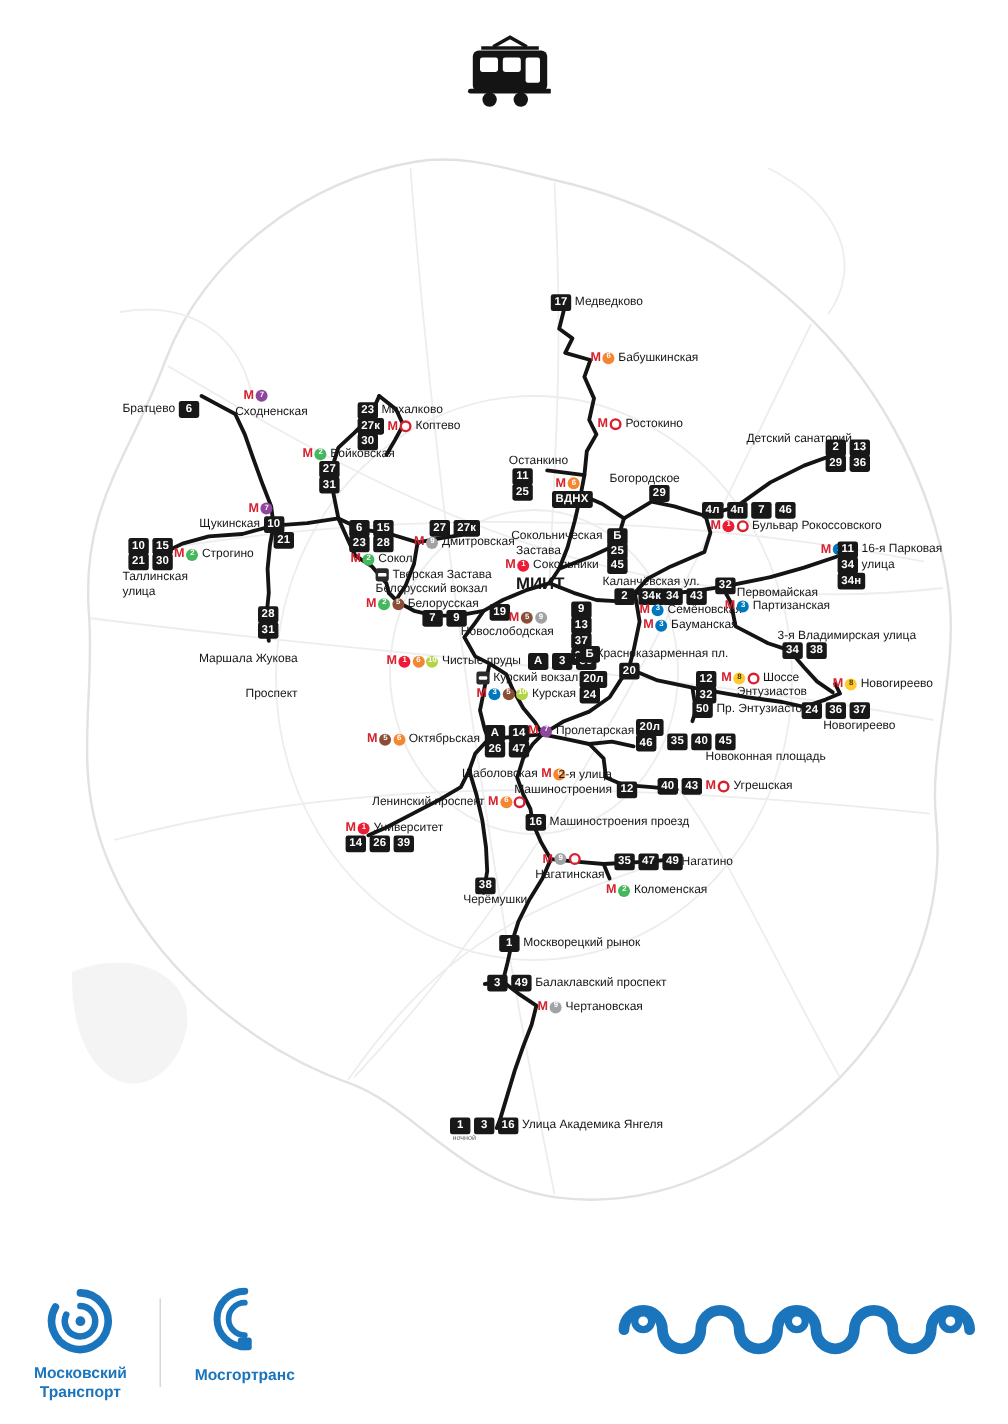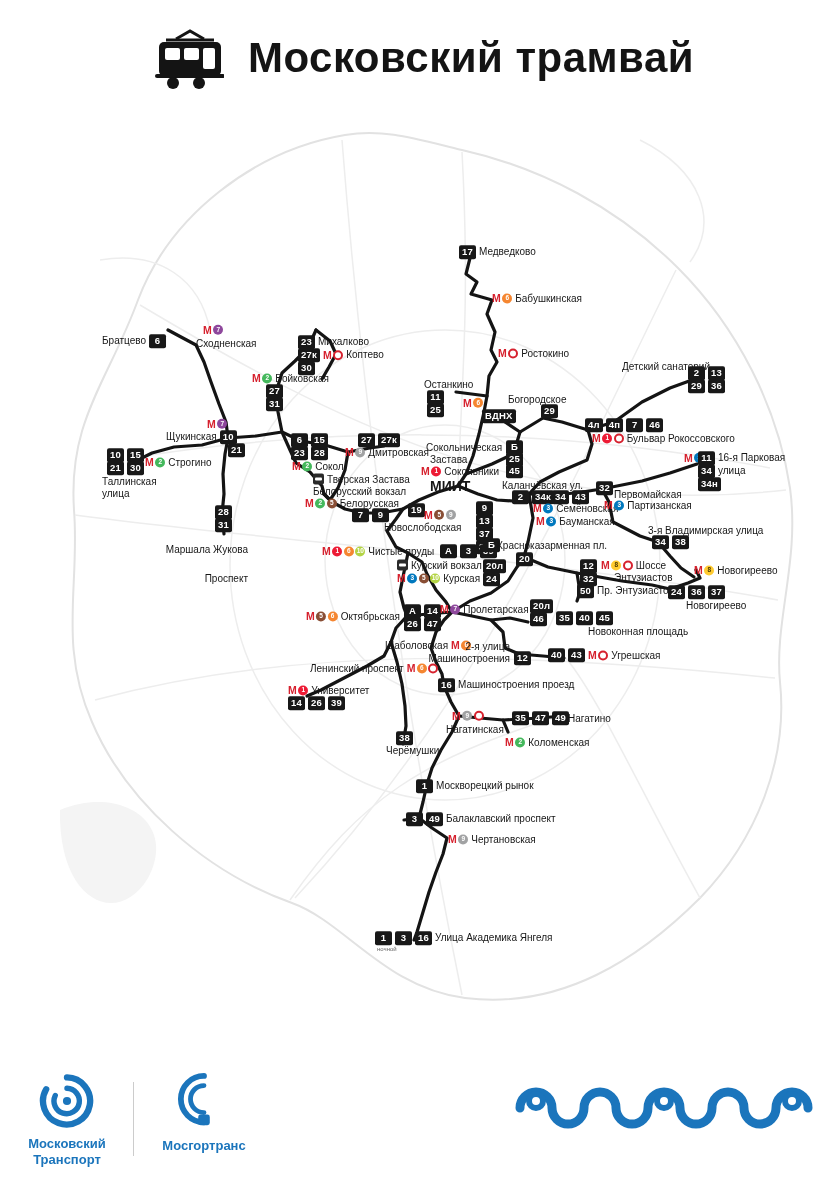--- a/index.html
+++ b/index.html
@@ -168,21 +168,21 @@
     </div>
     <div class="lbl" style="left: 427px; top: 410px;">
       <span class="route-badge">25</span>
     </div>
     <div class="lbl" style="left: 463px; top: 403px;">
       <span class="metro">
         <span class="m">М</span>
         <span class="ml" style="background: rgb(245, 134, 49);">6</span>
       </span>
     </div>
-    <div class="lbl" style="left: 460px; top: 416px; margin-left: 22px;">
+    <div class="lbl" style="left: 460px; top: 416px;">
       <span class="route-badge">ВДНХ</span>
     </div>
     <div class="lbl" style="left: 508px; top: 399px;">
       <span class="station-name">Богородское</span>
     </div>
     <div class="lbl" style="left: 541px; top: 411px;">
       <span class="route-badge">29</span>
     </div>
     <div class="lbl" style="left: 622px; top: 366px;">
       <span class="station-name">Детский санаторий</span>
@@ -641,21 +641,20 @@
     <path d="M30 13 L44 5 L58 13" stroke="#141414" stroke-width="3" fill="none"></path>
     <line x1="20" y1="14" x2="68" y2="14" stroke="#141414" stroke-width="3"></line>
     <rect x="13" y="16" width="62" height="34" rx="5" fill="#141414"></rect>
     <rect x="19" y="22" width="15" height="12" rx="2" fill="#ffffff"></rect>
     <rect x="38" y="22" width="15" height="12" rx="2" fill="#ffffff"></rect>
     <rect x="57" y="22" width="12" height="21" rx="2" fill="#ffffff"></rect>
     <rect x="9" y="48" width="70" height="4" rx="2" fill="#141414"></rect>
     <circle cx="27" cy="57" r="6" fill="#141414"></circle>
     <circle cx="53" cy="57" r="6" fill="#141414"></circle>
   </svg>
-  <h1 id="page-title">Московский трамвай</h1>
 </div>
 
 <div class="brand" id="brand-transport">
   <svg width="58" height="58" viewBox="0 0 64 64" style="margin:0 auto">
     <g fill="none" stroke="#1B75BC">
       <path d="M32 6 A26 26 0 1 1 9 19" stroke-width="7" stroke-linecap="round"></path>
       <path d="M32 18 A14 14 0 1 1 19 26" stroke-width="6" stroke-linecap="round"></path>
     </g>
     <circle cx="32" cy="32" r="4.5" fill="#1B75BC"></circle>
   </svg>

